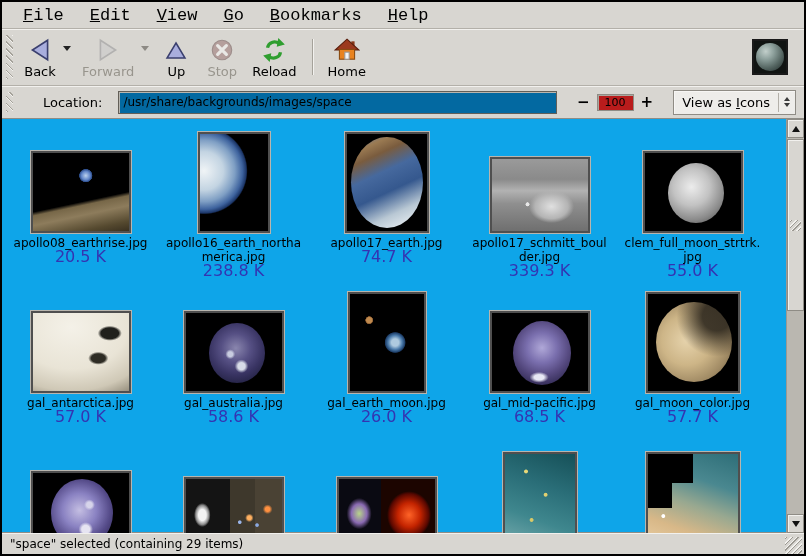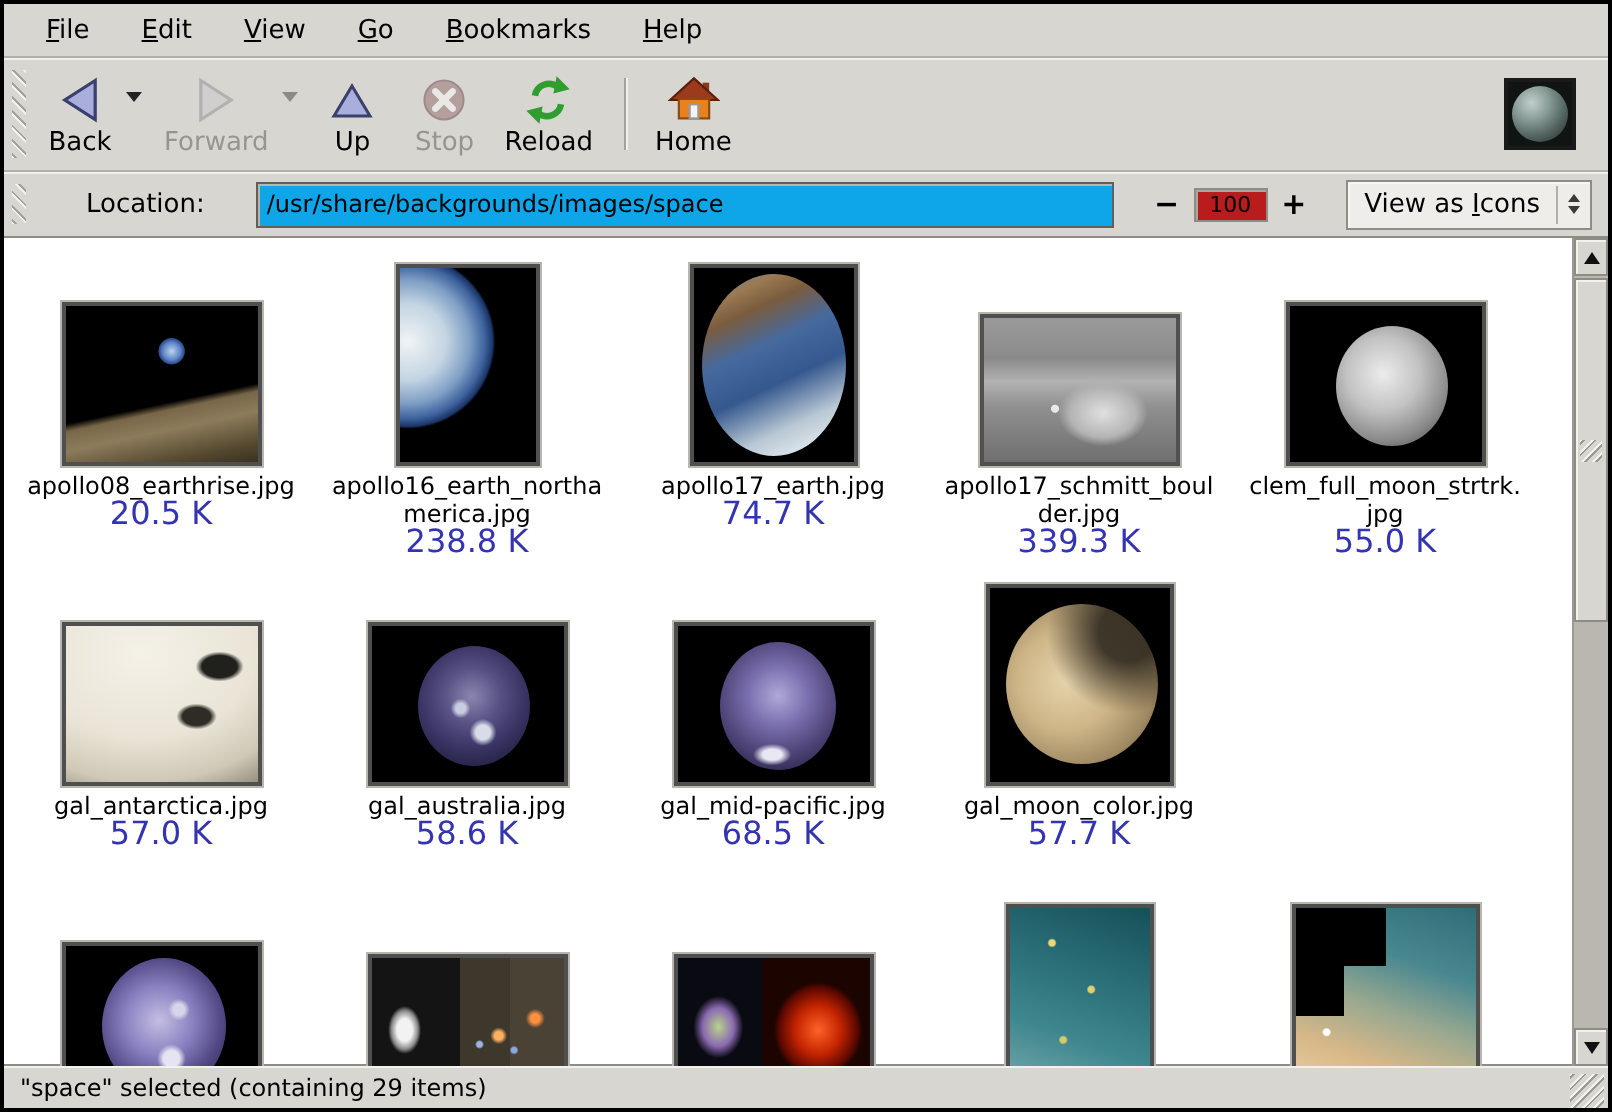--- a/index.html
+++ b/index.html
@@ -3,21 +3,21 @@
 <meta charset="utf-8">
 <style>
   * { margin:0; padding:0; box-sizing:border-box; }
   html,body { width:806px; height:556px; }
   body { font-family:"DejaVu Sans","Liberation Sans",sans-serif; font-size:12px; color:#000; }
   .window { width:806px; height:556px; border:2px solid #000; background:#d8d6d1; display:flex; flex-direction:column; overflow:hidden; }
 
   
   .menubar { height:27px; display:flex; align-items:center; padding-left:8px; background:#d8d6d1;
              border-bottom:1px solid #b3b0a9; box-shadow:0 1px 0 #f2f1ee; flex:0 0 auto; }
-  .menu-item { padding:4px 13px; font-size:13px; cursor:default; }
+  .menu-item { padding:4px 13px; font-size:17px; cursor:default;font-family:Liberation Mono, monospace; }
   .mn { text-decoration:underline; }
 
   
   .toolbar { height:57px; display:flex; align-items:center; padding:2px 6px 2px 2px;
              border-bottom:1px solid #b3b0a9; box-shadow:0 1px 0 #f2f1ee; flex:0 0 auto; }
   .grip { width:7px; align-self:stretch; margin:4px 4px 4px 2px;
           background:repeating-linear-gradient(45deg,#f2f1ee 0 1px,#a5a29a 1px 2px,#d8d6d1 2px 5px); }
   .tbtn { display:flex; flex-direction:column; align-items:center; justify-content:flex-end;
           min-width:44px; padding:3px 6px 2px; margin:0 1px; font-size:13px; }
   .tbtn .ticon { height:28px; display:flex; align-items:center; justify-content:center; }
@@ -30,36 +30,36 @@
   .tspacer { flex:1; }
   .throbber { width:36px; height:36px; margin-right:10px; border:2px solid #1a1a1a; background:#101412;
               display:flex; align-items:center; justify-content:center; }
   .orb { width:28px; height:28px; border-radius:50%;
          background:radial-gradient(circle at 35% 30%, #c2cfcb 0%, #8da09c 30%, #556662 62%, #2a3634 90%); }
 
   
   .locbar { height:33px; display:flex; align-items:center; padding:2px 8px 2px 2px; gap:12px;
             border-bottom:1px solid #8f8c85; flex:0 0 auto; }
   .loc-label { margin:0 4px 0 14px; font-size:13px; }
-  .loc-entry { flex:1; height:23px; border:1px solid #635f58; background:#0ea5e9; padding:2px 4px;
-               font:12px "DejaVu Sans","Liberation Sans",sans-serif; box-shadow:inset 1px 1px 0 #b9b6af;margin-left:10px; }
+  .loc-entry { flex:1; height:23px; border:1px solid #635f58; background:#0369a1; padding:2px 4px;
+               font:12px "DejaVu Sans","Liberation Sans",sans-serif; box-shadow:inset 1px 1px 0 #b9b6af; }
   .zoomgrp { display:flex; align-items:center; gap:5px; margin:0 6px; }
   .zbtn { font-weight:bold; font-size:15px; padding:0 2px; cursor:default; }
   .zlevel { background:#b91c1c; border:1px solid #8f8c85; box-shadow:inset 1px 1px 0 #aaa79f;
             font-size:11px; padding:1px 7px; }
   .combo { display:flex; align-items:stretch; border:1px solid #8f8c85; background:#eeedea;
            box-shadow:1px 1px 0 #f7f6f4 inset; height:25px; }
   .combo-label { padding:4px 8px 0 8px; font-size:13px; }
   .combo-sep { width:1px; background:#b3b0a9; margin:2px 0; }
   .combo-arrows { width:16px; display:flex; flex-direction:column; align-items:center; justify-content:center; gap:2px; }
   .arr-up { width:0; height:0; border:3px solid transparent; border-bottom:4px solid #3a3a3a; }
   .arr-dn { width:0; height:0; border:3px solid transparent; border-top:4px solid #3a3a3a; }
 
   
-  .main { flex:1; display:flex; min-height:0; background:#ffffff; }
+  .main { flex:1; display:flex; min-height:0; background:#0ea5e9; }
   .iconview { flex:1; overflow:hidden; padding:10px 0 0 2px; }
   .icon-row { display:flex; }
   .cell { width:153px; height:160px; display:flex; flex-direction:column; align-items:center; flex:0 0 auto; }
   .thumb-area { height:104px; display:flex; align-items:flex-end; justify-content:center; flex:0 0 auto; }
   .fname { margin-top:3px; text-align:center; white-space:pre-line; line-height:14px; font-size:12px; }
   .fsize { color:#3434b2; font-size:16px; line-height:14px; }
 
   .thumb { border:2px solid #4f4f4f; box-shadow:0 0 0 1px #b8b5ae; background:#000; position:relative; overflow:hidden; }
 
   
@@ -308,20 +308,27 @@
         </div>
         <div class="cell">
           <div class="thumb-area">
               <div class="thumb" data-art="dark-earth"></div>
             </div>
           <div class="fname">gal_australia.jpg</div>
           <div class="fsize">58.6 K</div>
         </div>
         <div class="cell">
           <div class="thumb-area">
+              <div class="thumb" data-art="earth-moon"></div>
+            </div>
+          <div class="fname">gal_earth_moon.jpg</div>
+          <div class="fsize">26.0 K</div>
+        </div>
+        <div class="cell">
+          <div class="thumb-area">
               <div class="thumb" data-art="purple-earth"></div>
             </div>
           <div class="fname">gal_mid-pacific.jpg</div>
           <div class="fsize">68.5 K</div>
         </div>
         <div class="cell">
           <div class="thumb-area">
               <div class="thumb" data-art="color-moon"></div>
             </div>
           <div class="fname">gal_moon_color.jpg</div>

